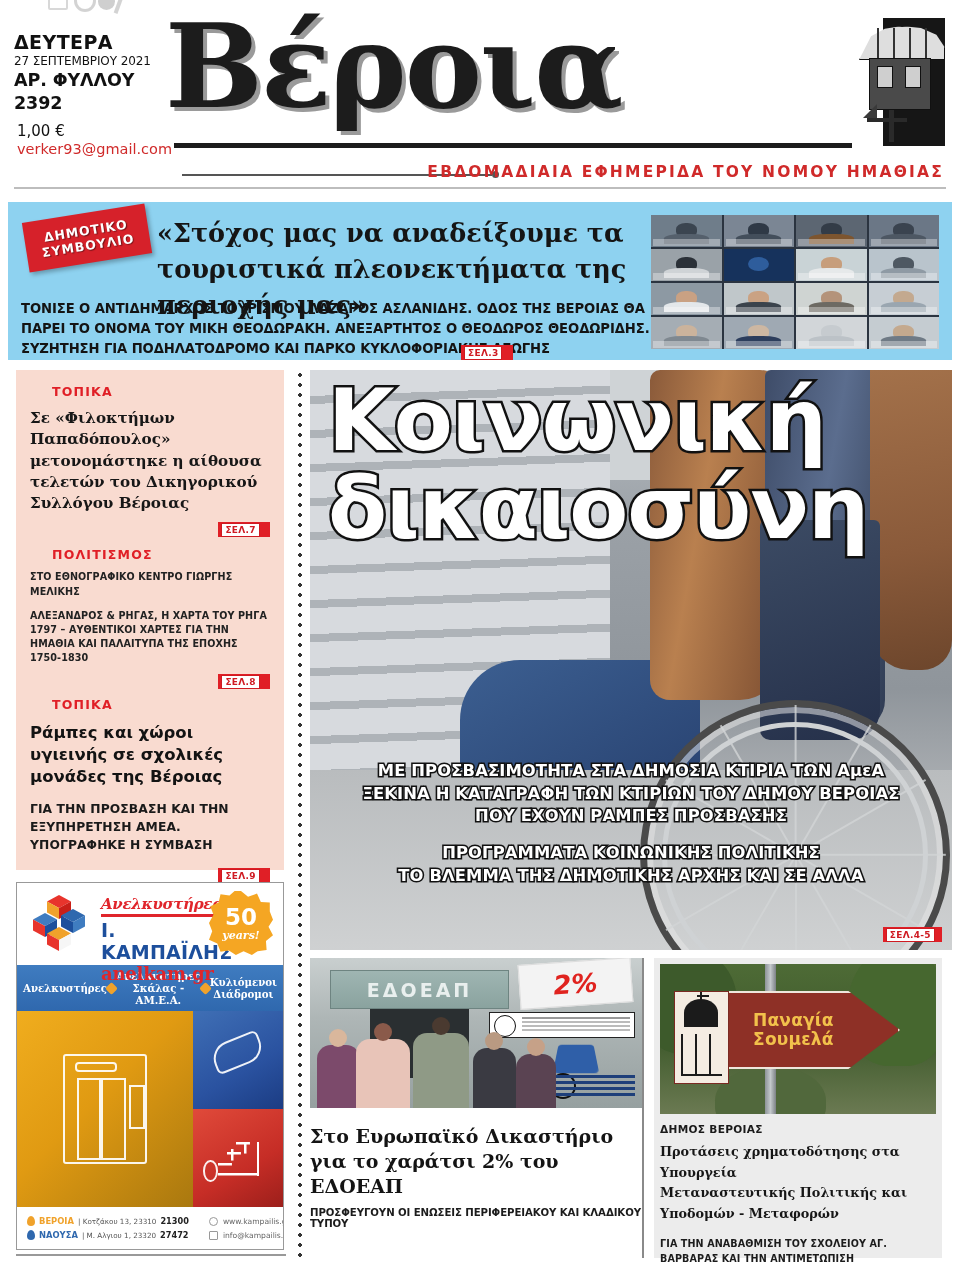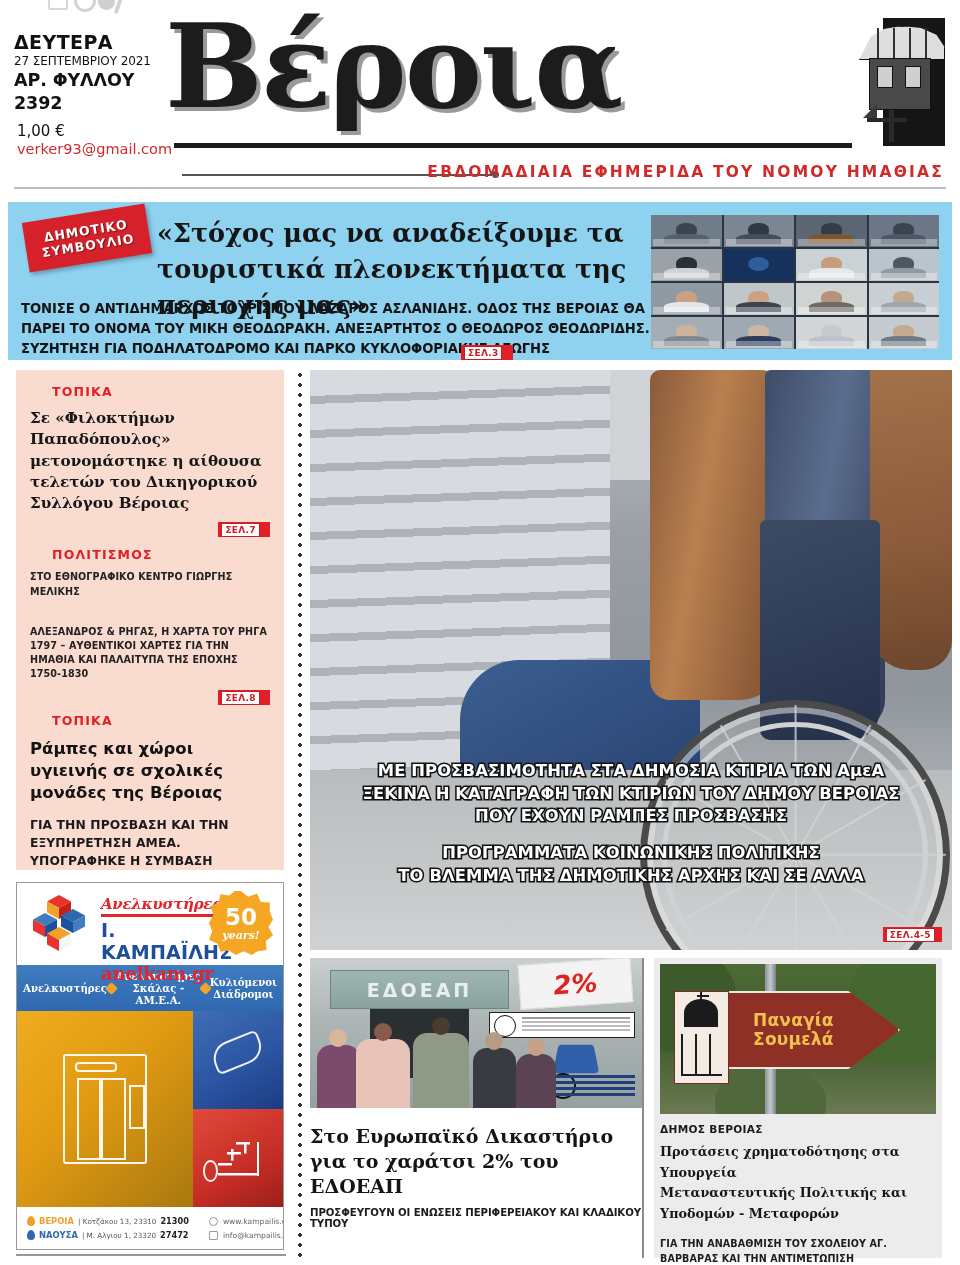--- a/index.html
+++ b/index.html
@@ -167,21 +167,21 @@
   }
   .story-h-serif {
     font-family: "DejaVu Serif", serif; font-weight: 700;
     font-size: 15.2px; line-height: 1.40; color: #171717; margin-top: 9px;
   }
   .story-h-sans {
     font-family: "DejaVu Sans", sans-serif; font-weight: 700;
     font-size: 16.5px; line-height: 1.36; color: #131313; margin-top: 6px;
   }
   .story-cap {
-    font-size: 9.6px; font-weight: 700; line-height: 1.48; color: #222; margin-top: 26px;
+    font-size: 9.6px; font-weight: 700; line-height: 1.48; color: #222; margin-top: 10px;
     letter-spacing: .1px;
   }
   .story-cap2 {
     font-size: 12.3px; font-weight: 700; line-height: 1.45; color: #1a1a1a; margin-top: 12px;
     letter-spacing: .1px;
   }
   .sel-right { text-align: right; margin-top: 4px; }
 
   
   .advert {
@@ -678,20 +678,24 @@
         <i class="ms-spoke" style="transform:rotate(150deg)"></i>
         <i class="ms-spoke" style="transform:rotate(180deg)"></i>
         <i class="ms-spoke" style="transform:rotate(210deg)"></i>
         <i class="ms-spoke" style="transform:rotate(240deg)"></i>
         <i class="ms-spoke" style="transform:rotate(270deg)"></i>
         <i class="ms-spoke" style="transform:rotate(300deg)"></i>
         <i class="ms-spoke" style="transform:rotate(330deg)"></i>
       </span>
       <span class="ms-handrim"></span>
 
+      <div class="ms-title">
+        <span>Κοινωνική</span>
+        <span class="l2">δικαιοσύνη</span>
+      </div>
 
       <div class="ms-subs">
         <div class="ms-sub-line">ΜΕ ΠΡΟΣΒΑΣΙΜΟΤΗΤΑ ΣΤΑ ΔΗΜΟΣΙΑ ΚΤΙΡΙΑ ΤΩΝ ΑμεΑ</div>
         <div class="ms-sub-line">ΞΕΚΙΝΑ Η ΚΑΤΑΓΡΑΦΗ ΤΩΝ ΚΤΙΡΙΩΝ ΤΟΥ ΔΗΜΟΥ ΒΕΡΟΙΑΣ</div>
         <div class="ms-sub-line">ΠΟΥ ΕΧΟΥΝ ΡΑΜΠΕΣ ΠΡΟΣΒΑΣΗΣ</div>
         <div class="ms-gap"></div>
         <div class="ms-sub-line">ΠΡΟΓΡΑΜΜΑΤΑ ΚΟΙΝΩΝΙΚΗΣ ΠΟΛΙΤΙΚΗΣ</div>
         <div class="ms-sub-line">ΤΟ ΒΛΕΜΜΑ ΤΗΣ ΔΗΜΟΤΙΚΗΣ ΑΡΧΗΣ ΚΑΙ ΣΕ ΑΛΛΑ</div>
       </div>
 

